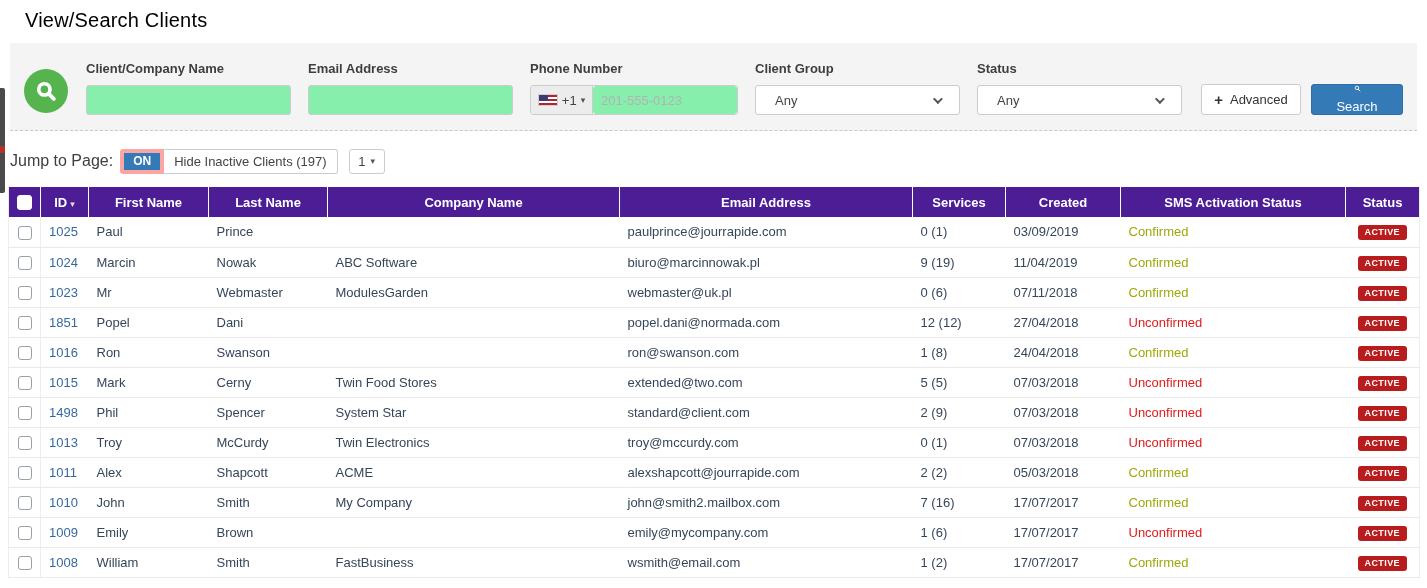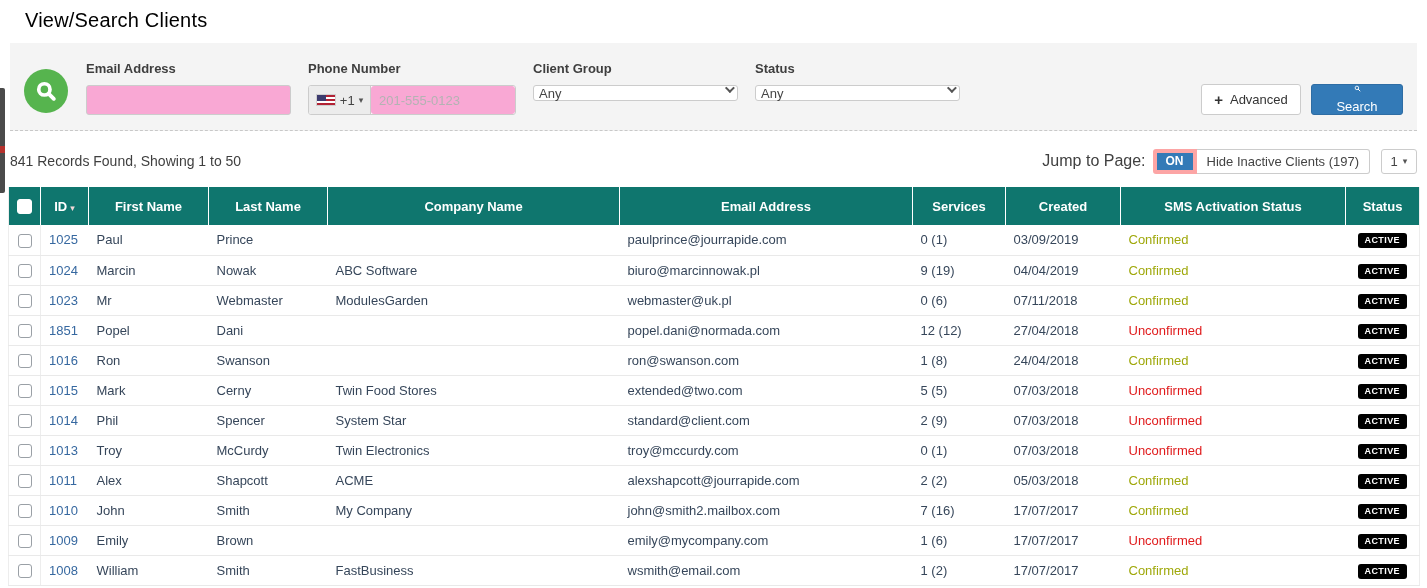--- a/index.html
+++ b/index.html
@@ -25,37 +25,37 @@
     border-bottom:1px dashed #c8c8c8; display:flex; align-items:flex-start;
   }
   .search-glyph {
     flex:0 0 44px; width:44px; height:44px; margin:26px 18px 0 14px;
     background:#56b44e; border-radius:50%; display:flex; align-items:center; justify-content:center;
   }
   .f-group { width:205px; margin:18px 17px 0 0; }
   .f-group.phone { width:208px; }
   .f-label { display:block; font-size:13px; font-weight:700; color:#3e3e3e; margin-bottom:9px; }
   .f-input {
-    width:100%; height:30px; border:1px solid #ccc; border-radius:3px; background:#f9a8d4;
+    width:100%; height:30px; border:1px solid #ccc; border-radius:3px; background:#86efac;
     font-family:inherit; font-size:13px; color:#444; padding:0 8px; outline:none;
   }
   .f-input::placeholder { color:#b3b3b3; }
   .phone-wrap { display:flex; height:30px; border:1px solid #ccc; border-radius:3px; background:#fff; overflow:hidden; }
   .phone-addon {
     flex:0 0 62px; background:#ececec; border-right:1px solid #ccc;
     display:flex; align-items:center; justify-content:center; gap:4px; font-size:13px; color:#444;
   }
   .flag-us { width:20px; height:12px; position:relative; overflow:hidden; border:1px solid #d0d0d0;
     background:repeating-linear-gradient(#b22234 0 2px,#fff 2px 4px); }
   .flag-us::after { content:""; position:absolute; left:0; top:0; width:9px; height:6px; background:#3c3b6e; }
   .caret-down { display:inline-block; font-size:9px; color:#555; line-height:1; }
   .phone-wrap .f-input { border:none; height:28px; }
   .f-select {
-    width:100%; height:16px; border:1px solid #ccc; border-radius:3px; background:#fff;
-    display:flex; align-items:flex-start; justify-content:space-between; padding:0 5px;
+    width:100%; height:30px; border:1px solid #ccc; border-radius:3px; background:#fff;
+    display:flex; align-items:center; justify-content:space-between; padding:0 19px;
     font-size:13px; color:#444; cursor:pointer;
   }
   .chev { width:7px; height:7px; border-right:2px solid #555; border-bottom:2px solid #555;
     transform:rotate(45deg) translateY(-2px); }
   .panel-buttons { margin:41px 14px 0 auto; display:flex; gap:10px; }
   .btn { height:31px; border-radius:3px; font-family:inherit; font-size:13px; cursor:pointer;
     display:inline-flex; align-items:center; justify-content:center; gap:7px; }
   .btn-advanced { width:100px; background:#fff; border:1px solid #ccc; color:#333; }
   .btn-advanced .plus { font-weight:700; font-size:15px; line-height:1; }
   .btn-search { width:92px; background:#337ab7; border:1px solid #2e6da4; color:#fff;flex-direction:column; }
@@ -69,32 +69,32 @@
     border-radius:3px 0 0 3px; padding:0 9px; display:flex; align-items:center; cursor:pointer; }
   .toggle-off { background:#fff; border:1px solid #ccc; border-left:none; color:#444; font-size:13px;
     border-radius:0 3px 3px 0; padding:0 10px; display:flex; align-items:center; cursor:pointer; }
   .page-select { margin-left:11px; height:25px; min-width:36px; background:#fff; border:1px solid #ccc;
     border-radius:3px; display:flex; align-items:center; justify-content:center; gap:5px;
     font-size:13px; color:#444; padding:0 7px; cursor:pointer; }
   .tri { font-size:9px; color:#555; line-height:1; }
   
   table.clients { margin:13px 8px 0 8px; width:1411px; border-collapse:collapse; table-layout:fixed;
     border-left:1px solid #ededed; border-right:1px solid #ededed; }
-  thead th { background:#0f766e; color:#fff; font-size:13px; font-weight:700; height:38px;
+  thead th { background:#4c1d95; color:#fff; font-size:13px; font-weight:700; height:30px;
     text-align:center; white-space:nowrap; overflow:hidden; }
   thead th + th { border-left:1px solid rgba(255,255,255,.45); }
   thead .sort-caret { font-size:9px; margin-left:3px; color:#f2d8d8; }
   tbody td { height:30px; border-bottom:1px solid #e9e9e9; font-size:13px; color:#36465a;
     padding:0 8px; white-space:nowrap; overflow:hidden; }
   tbody td.c-check { border-right:1px solid #ededed; text-align:center; padding:0; }
   tbody td.c-id { color:#3668a0; cursor:pointer; }
   td.c-sms.confirmed { color:#9fa80a; }
   td.c-sms.unconfirmed { color:#e01b1c; }
   td.c-status { text-align:center; padding:0; }
-  .badge { display:inline-block; background:#000000; color:#fff; font-size:9px; font-weight:700;
+  .badge { display:inline-block; background:#b91c1c; color:#fff; font-size:9px; font-weight:700;
     letter-spacing:.4px; padding:3px 7px; border-radius:3px; line-height:1; }
   input[type=checkbox] { appearance:none; -webkit-appearance:none; width:14px; height:14px;
     border:1px solid #9aa0a6; border-radius:3px; background:#fff; vertical-align:middle; cursor:pointer; }
   thead input[type=checkbox] { border-color:#fff; width:15px; height:15px; }
 </style>
 </head>
 <body>
 
 <h1 class="page-title">View/Search Clients</h1>
 
@@ -103,20 +103,24 @@
   </div>
 
 <div class="search-panel">
   <div class="search-glyph">
     <svg width="26" height="26" viewBox="0 0 24 24">
       <circle cx="10.5" cy="10.5" r="5.2" fill="none" stroke="#fff" stroke-width="3.4"></circle>
       <line x1="14.6" y1="14.6" x2="19.2" y2="19.2" stroke="#fff" stroke-width="3.6" stroke-linecap="round"></line>
     </svg>
   </div>
 
+  <div class="f-group">
+    <label class="f-label">Client/Company Name</label>
+    <input class="f-input" type="text" style="">
+  </div>
 
   <div class="f-group">
     <label class="f-label">Email Address</label>
     <input class="f-input" type="text" style="">
   </div>
 
   <div class="f-group phone">
     <label class="f-label">Phone Number</label>
     <div class="phone-wrap">
       <div class="phone-addon">
@@ -153,21 +157,20 @@
       <svg width="13" height="13" viewBox="0 0 24 24">
         <circle cx="10" cy="10" r="6" fill="none" stroke="#fff" stroke-width="3"></circle>
         <line x1="14.5" y1="14.5" x2="20.5" y2="20.5" stroke="#fff" stroke-width="3.4" stroke-linecap="round"></line>
       </svg>
       <span>Search</span>
     </button>
   </div>
 </div>
 
 <div class="results-bar">
-  <span class="results-summary">841 Records Found, Showing 1 to 50</span>
   <div class="jump-controls">
     <span class="jump-label">Jump to Page:</span>
     <div class="toggle-group">
       <span class="toggle-on">ON</span>
       <span class="toggle-off">Hide Inactive Clients (197)</span>
     </div>
     <div class="page-select">
       <span>1</span>
       <span class="tri">▾</span>
     </div>
@@ -215,21 +218,21 @@
     <td class="c-status"><span class="badge">ACTIVE</span></td>
   </tr>
       <tr>
     <td class="c-check"><input type="checkbox" style=""></td>
     <td class="c-id">1024</td>
     <td>Marcin</td>
     <td>Nowak</td>
     <td>ABC Software</td>
     <td>biuro@marcinnowak.pl</td>
     <td>9 (19)</td>
-    <td>04/04/2019</td>
+    <td>11/04/2019</td>
     <td class="c-sms confirmed">Confirmed</td>
     <td class="c-status"><span class="badge">ACTIVE</span></td>
   </tr>
       <tr>
     <td class="c-check"><input type="checkbox" style=""></td>
     <td class="c-id">1023</td>
     <td>Mr</td>
     <td>Webmaster</td>
     <td>ModulesGarden</td>
     <td>webmaster@uk.pl</td>
@@ -269,21 +272,21 @@
     <td>Cerny</td>
     <td>Twin Food Stores</td>
     <td>extended@two.com</td>
     <td>5 (5)</td>
     <td>07/03/2018</td>
     <td class="c-sms unconfirmed">Unconfirmed</td>
     <td class="c-status"><span class="badge">ACTIVE</span></td>
   </tr>
       <tr>
     <td class="c-check"><input type="checkbox" style=""></td>
-    <td class="c-id">1014</td>
+    <td class="c-id">1498</td>
     <td>Phil</td>
     <td>Spencer</td>
     <td>System Star</td>
     <td>standard@client.com</td>
     <td>2 (9)</td>
     <td>07/03/2018</td>
     <td class="c-sms unconfirmed">Unconfirmed</td>
     <td class="c-status"><span class="badge">ACTIVE</span></td>
   </tr>
       <tr>

